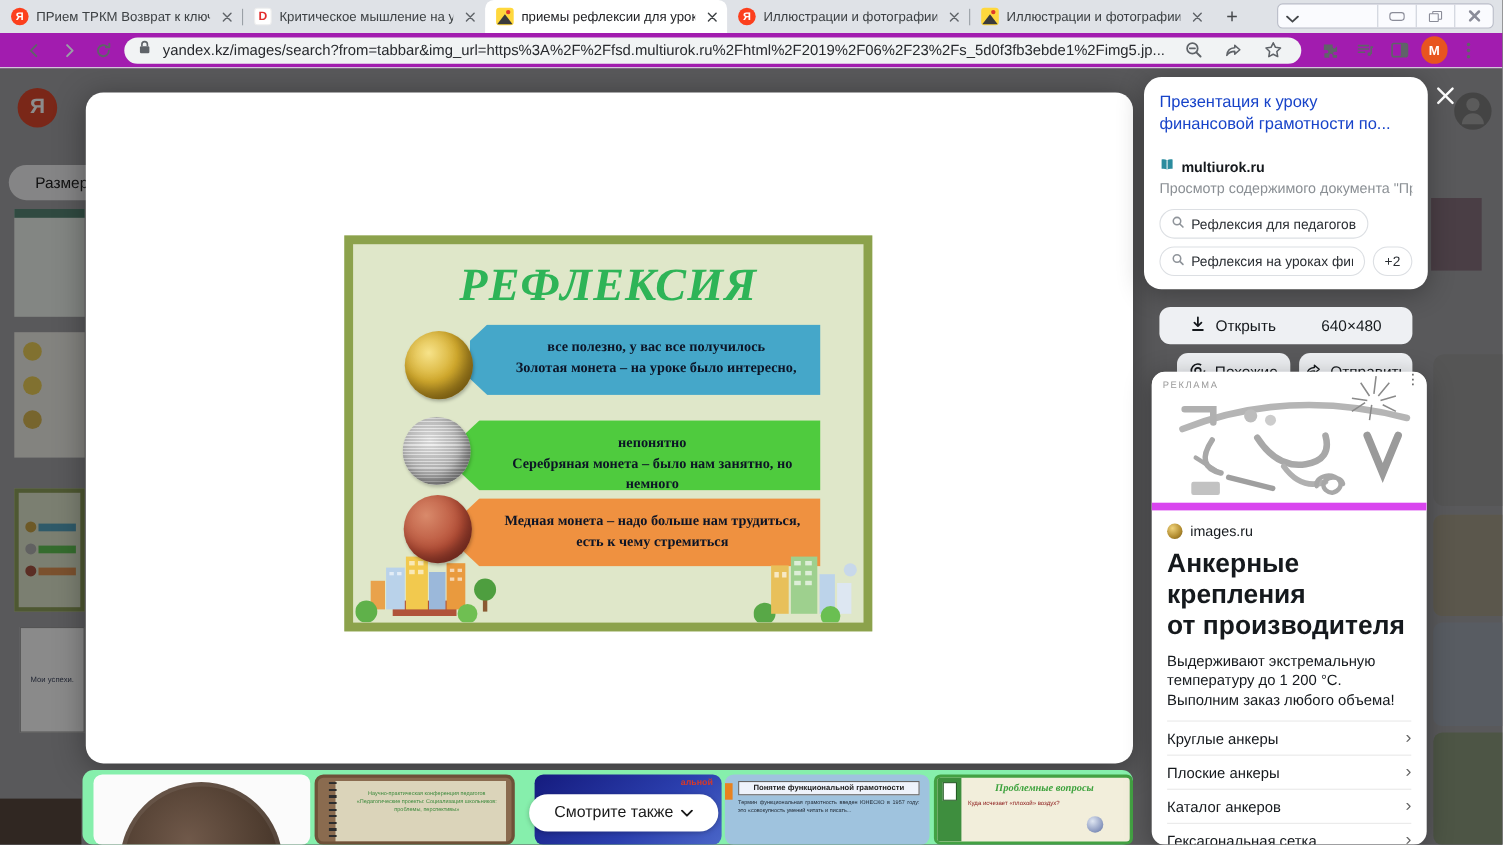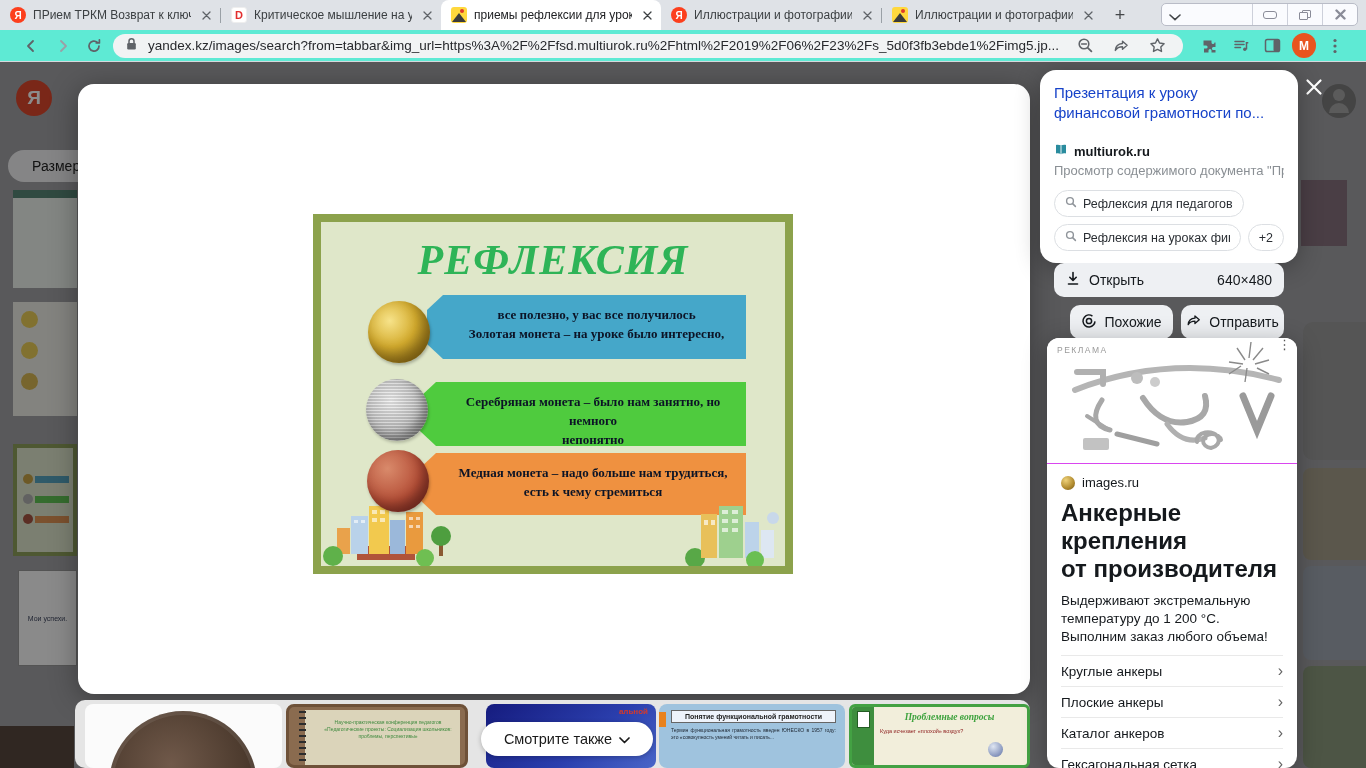--- a/index.html
+++ b/index.html
@@ -25,21 +25,21 @@
   .newtab { width:28px; height:28px; display:flex; align-items:center; justify-content:center; font-size:18px; color:#44474a; margin:0 2px 1px 4px; cursor:pointer; }
   .tchev { width:26px; height:26px; display:flex; align-items:center; justify-content:center; margin-bottom:2px; cursor:pointer; }
   .win-controls { display:flex; align-items:stretch; border:1px solid #b9bcc7; background:#fafbfe; border-radius:5px; height:23px; margin:0 8px 4px auto; overflow:hidden; }
   .win-btn { width:35px; display:flex; align-items:center; justify-content:center; border-left:1px solid #cdd0da; cursor:pointer; }
   .win-btn:first-child { border-left:none; }
   .glyph-min { width:14px; height:8px; border:1.6px solid #8a8c98; border-radius:3px; }
   .glyph-res { position:relative; width:12px; height:10px; }
   .glyph-res i { position:absolute; width:9px; height:8px; border:1.6px solid #8a8c98; border-radius:1px; display:block; }
   .glyph-res i:first-child { right:0; top:0; } .glyph-res i:last-child { left:0; bottom:0; background:#fafbfe; }
 
-  .toolbar { position:absolute; top:30px; left:0; right:0; height:32px; background:#5eead4; border-bottom:1px solid #d6d9dd; display:flex; align-items:center; padding:0 18px; gap:6px; z-index:50; }
+  .toolbar { position:absolute; top:30px; left:0; right:0; height:32px; background:#a21caf; border-bottom:1px solid #d6d9dd; display:flex; align-items:center; padding:0 18px; gap:6px; z-index:50; }
   .navbtn { width:26px; height:26px; display:flex; align-items:center; justify-content:center; cursor:pointer; }
   .omnibox { width:1082px; height:24px; background:#f1f3f4; border-radius:13px; display:flex; align-items:center; padding:0 12px; gap:10px; cursor:text; }
   .url { flex:1; font-size:13.5px; color:#27292d; white-space:nowrap; overflow:hidden; }
   .exticon { width:26px; height:26px; display:flex; align-items:center; justify-content:center; cursor:pointer; }
   .avatar-m { width:25px; height:25px; border-radius:50%; background:#e8541f; color:#fff; font-size:12px; font-weight:bold; display:flex; align-items:center; justify-content:center; cursor:pointer; }
 
   
   .dim { position:absolute; filter:brightness(.55) saturate(.8); }
 
   
@@ -50,42 +50,42 @@
   .banner1 { left:106px; top:73px; width:319px; height:64px; background:#45a7c9; }
   .banner2 { left:99px; top:160px; width:326px; height:64px; background:#4fcb3e; }
   .banner3 { left:99px; top:231px; width:326px; height:62px; background:#ef9140; }
   .coin { position:absolute; width:62px; height:62px; border-radius:50%; z-index:3; }
   .coin.gold { left:47px; top:79px; background:radial-gradient(circle at 35% 32%, #f7e38a, #d4ac2e 45%, #93741a 88%); box-shadow:inset -6px -8px 14px rgba(60,40,0,.45), 1px 2px 3px rgba(0,0,0,.25); }
   .coin.silver { left:45px; top:157px; background:repeating-linear-gradient(0deg, rgba(255,255,255,.28) 0 1px, rgba(0,0,0,.10) 1px 3px), radial-gradient(circle at 40% 35%, #efefef, #bdbdbd 55%, #8d8d8d 92%); box-shadow:inset -5px -6px 10px rgba(0,0,0,.28), 1px 2px 3px rgba(0,0,0,.2); }
   .coin.copper { left:46px; top:228px; background:radial-gradient(circle at 33% 30%, #d98a6b, #b65038 55%, #82352a 92%); box-shadow:inset -6px -8px 12px rgba(40,0,0,.38), 1px 2px 3px rgba(0,0,0,.25); }
   .city { position:absolute; bottom:0; }
 
   
-  .thumbstrip { position:absolute; left:75px; top:700px; width:955px; height:68px; background:#e5e5e5; border-radius:10px; z-index:12; }
+  .thumbstrip { position:absolute; left:75px; top:700px; width:955px; height:68px; background:#86efac; border-radius:10px; z-index:12; }
   .thumb { position:absolute; top:4px; height:64px; border-radius:8px; overflow:hidden; cursor:pointer; }
   .see-also { position:absolute; left:406px; top:22px; width:172px; height:34px; background:#fff; border-radius:17px; box-shadow:0 1px 5px rgba(0,0,0,.25); display:flex; align-items:center; justify-content:center; gap:7px; font-size:14.5px; color:#1a1a1a; z-index:5; cursor:pointer; }
 
   
   .info-card { position:absolute; left:1040px; top:70px; width:258px; height:193px; background:#fff; border-radius:16px; padding:13px 14px; box-shadow:0 4px 24px rgba(0,0,0,.3); z-index:20; }
   .ic-title { font-size:15px; line-height:20px; color:#1743c9; cursor:pointer; }
   .ic-src { display:flex; align-items:center; gap:6px; margin-top:20px; font-size:13px; font-weight:bold; color:#15191d; }
   .ic-desc { margin-top:4px; font-size:13px; color:#8a8f94; white-space:nowrap; overflow:hidden; }
   .chip-row { display:flex; gap:7px; margin-top:7px; }
   .chip-row.first { margin-top:12px; }
   .chip { display:flex; align-items:center; gap:6px; height:27px; padding:0 10px; border:1px solid #dcdfe3; border-radius:14px; font-size:12.5px; color:#2a2e33; white-space:nowrap; min-width:0; cursor:pointer; }
   .chip .lbl { overflow:hidden; }
-  .btn-open { margin-top:12px; height:34px; background:#eef0f3; border-radius:10px; display:flex; align-items:center; padding:0 12px; gap:9px; font-size:14px; color:#15191d; cursor:pointer; }
+  .btn-open { margin-top:28px; height:34px; background:#eef0f3; border-radius:10px; display:flex; align-items:center; padding:0 28px; gap:9px; font-size:14px; color:#15191d; cursor:pointer; }
   .btn-open .res { margin-left:auto; }
   .btn-row { margin-top:8px; display:flex; gap:8px;padding-left:16px; }
   .pillbtn { flex:1; height:34px; background:#eef0f3; border-radius:10px; display:flex; align-items:center; justify-content:center; gap:7px; font-size:14px; color:#15191d; cursor:pointer; }
   .close-x { position:absolute; left:1302px; top:75px; width:24px; height:24px; display:flex; align-items:center; justify-content:center; cursor:pointer; z-index:20; }
 
   
   .ad-card { position:absolute; left:1047px; top:338px; width:250px; height:430px; background:#fff; border-radius:12px; overflow:hidden; box-shadow:0 4px 24px rgba(0,0,0,.3); z-index:20; }
-  .ad-img { position:relative; height:126px; background:#fff; border-bottom:1px solid #d946ef; }
+  .ad-img { position:relative; height:126px; background:#fff; border-bottom:7px solid #d946ef; }
   .ad-label { position:absolute; top:7px; left:10px; font-size:8.5px; letter-spacing:1.5px; color:#9a9a9a; }
   .ad-dots { position:absolute; top:4px; right:6px; color:#555; font-size:13px; line-height:6px; cursor:pointer; }
   .ad-pad { padding:11px 14px 0; }
   .ad-site { display:flex; align-items:center; gap:7px; font-size:13px; color:#15191d; cursor:pointer; }
   .ad-fv { width:14px; height:14px; border-radius:50%; background:radial-gradient(circle at 35% 30%, #efd27a, #b08a2e 60%, #6e5418); }
   .ad-head { margin-top:9px; font-size:24px; line-height:28px; font-weight:bold; color:#15191d; cursor:pointer; }
   .ad-text { margin-top:9px; font-size:13.5px; line-height:18px; color:#15191d; }
   .ad-links { margin-top:9px; border-top:1px solid #e9e9e9; }
   .ad-link { display:flex; align-items:center; justify-content:space-between; height:31px; font-size:13.5px; color:#15191d; border-bottom:1px solid #e9e9e9; cursor:pointer; }
   .ad-link .chev { color:#666; font-size:16px; }
@@ -273,22 +273,22 @@
     <div class="slide">
       <div class="slide-title">РЕФЛЕКСИЯ</div>
 
       <div class="banner banner1">
         <div>все полезно, у вас все получилось</div>
         <div>Золотая монета – на уроке было интересно,</div>
       </div>
       <div class="coin gold"></div>
 
       <div class="banner banner2">
+        <div>непонятно</div>
         <div>Серебряная монета – было нам занятно, но немного</div>
-        <div>непонятно</div>
       </div>
       <div class="coin silver"></div>
 
       <div class="banner banner3">
         <div>Медная монета – надо больше нам трудиться,</div>
         <div>есть к чему стремиться</div>
       </div>
       <div class="coin copper"></div>
 
       <svg class="city" style="left:2px;" width="150" height="64" viewBox="0 0 150 64">

